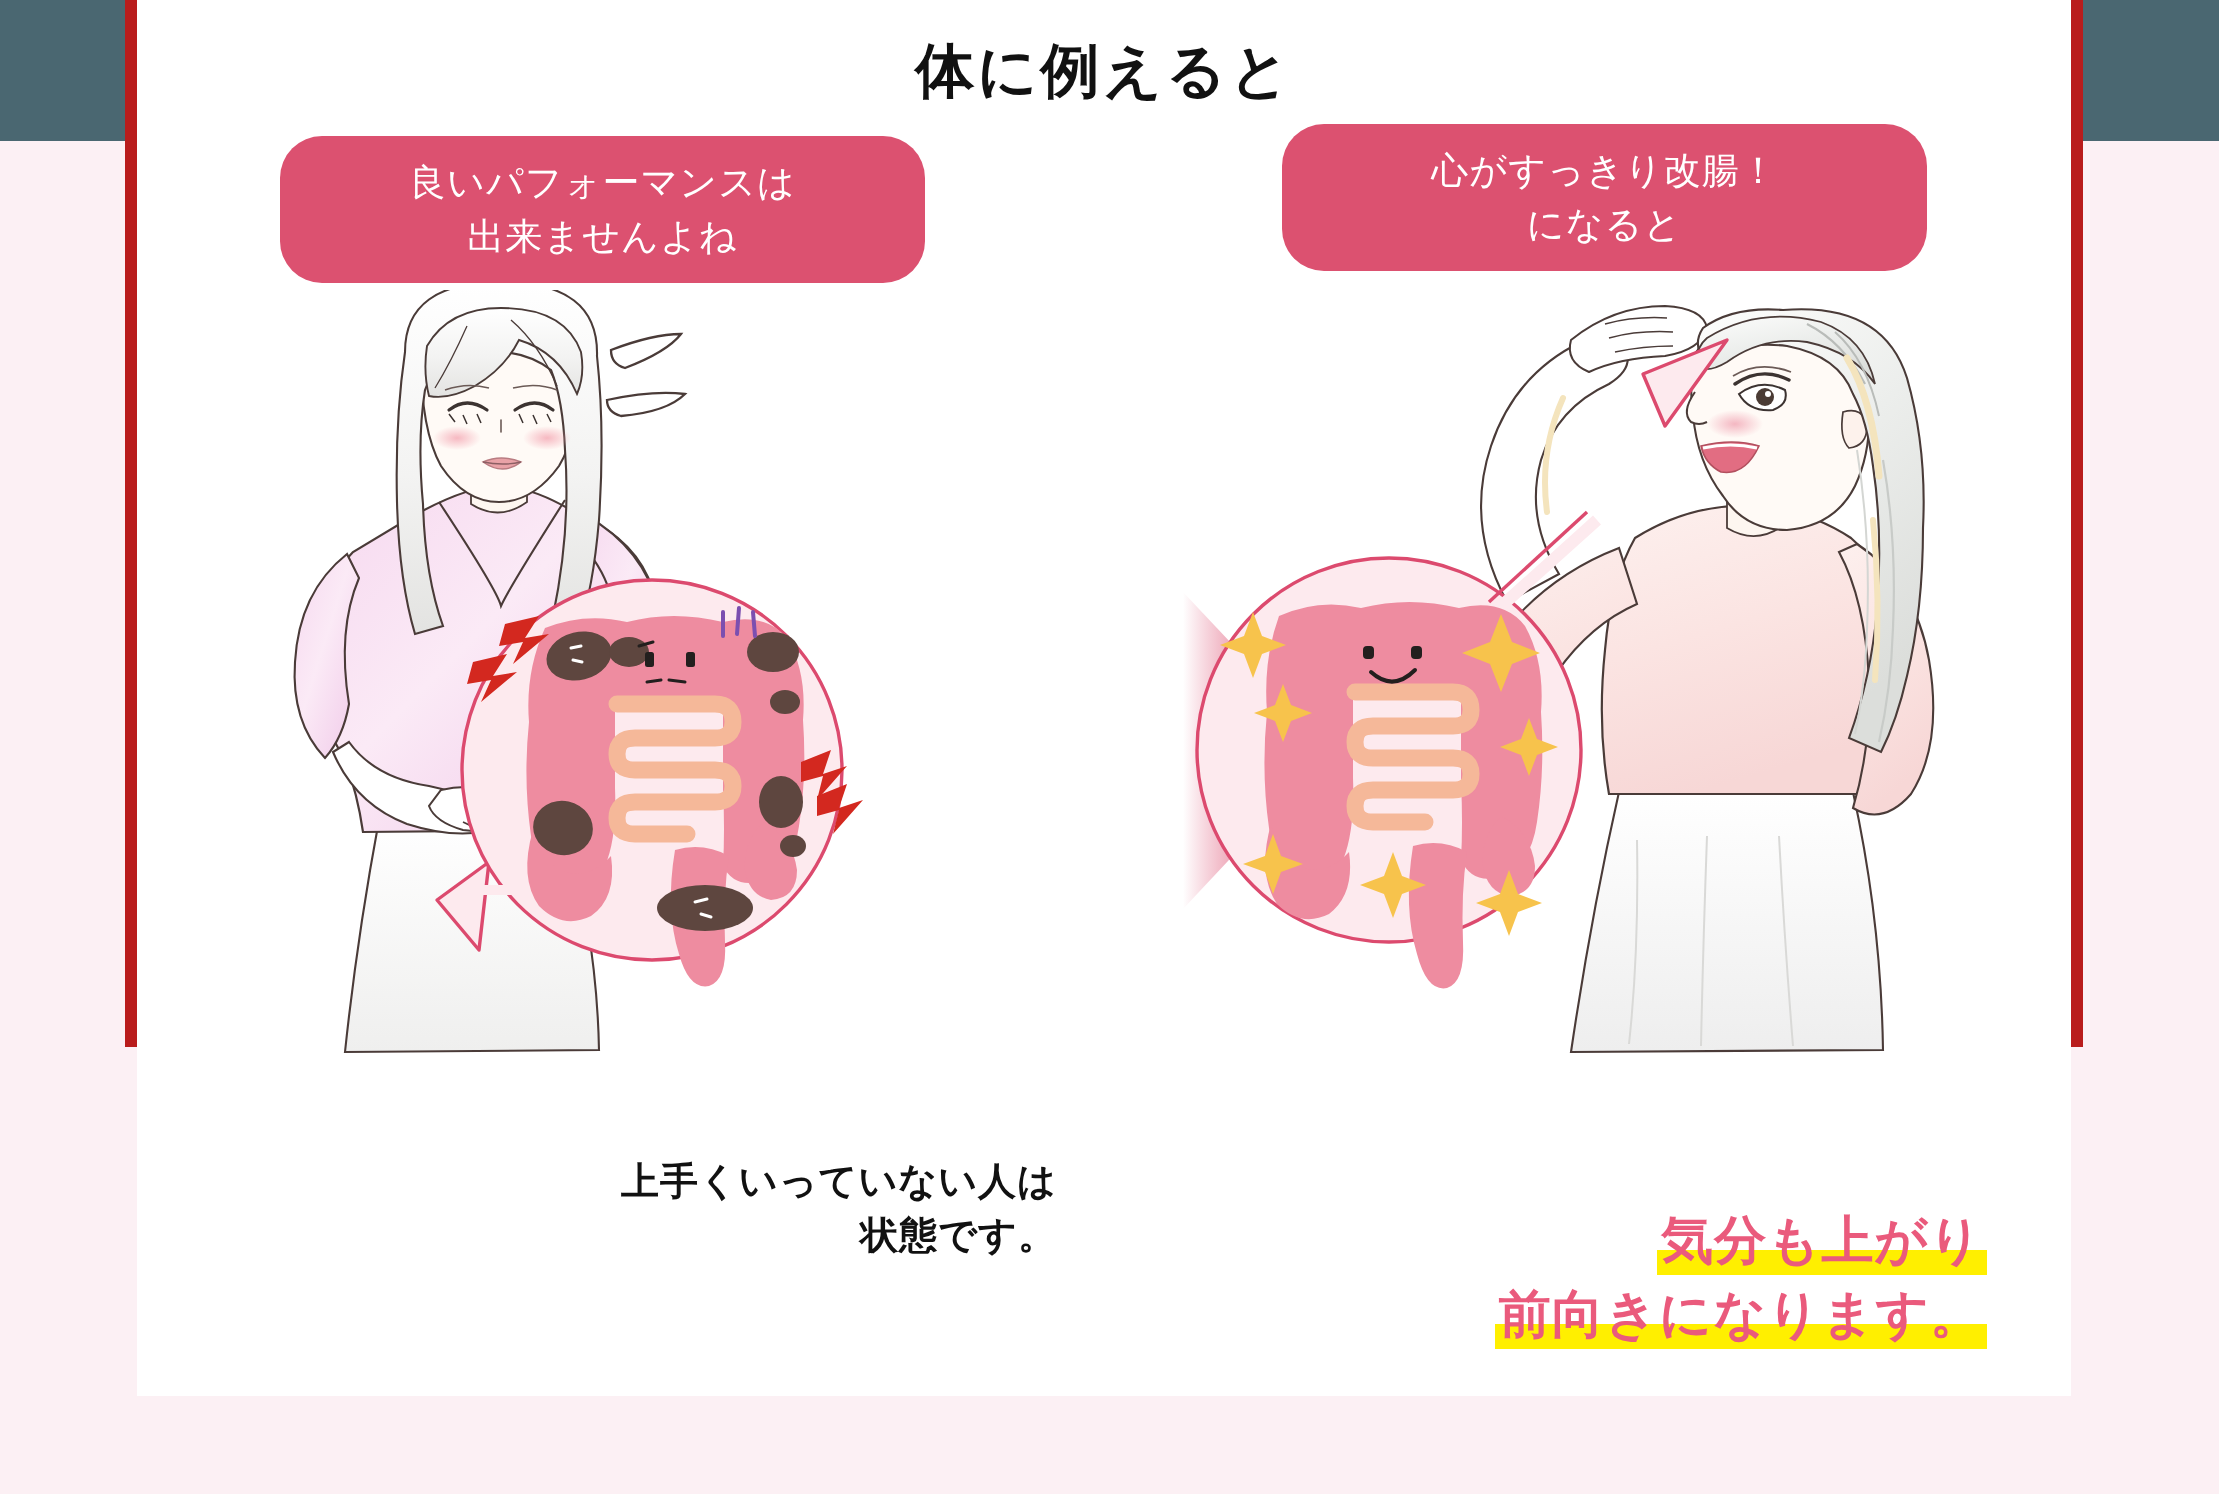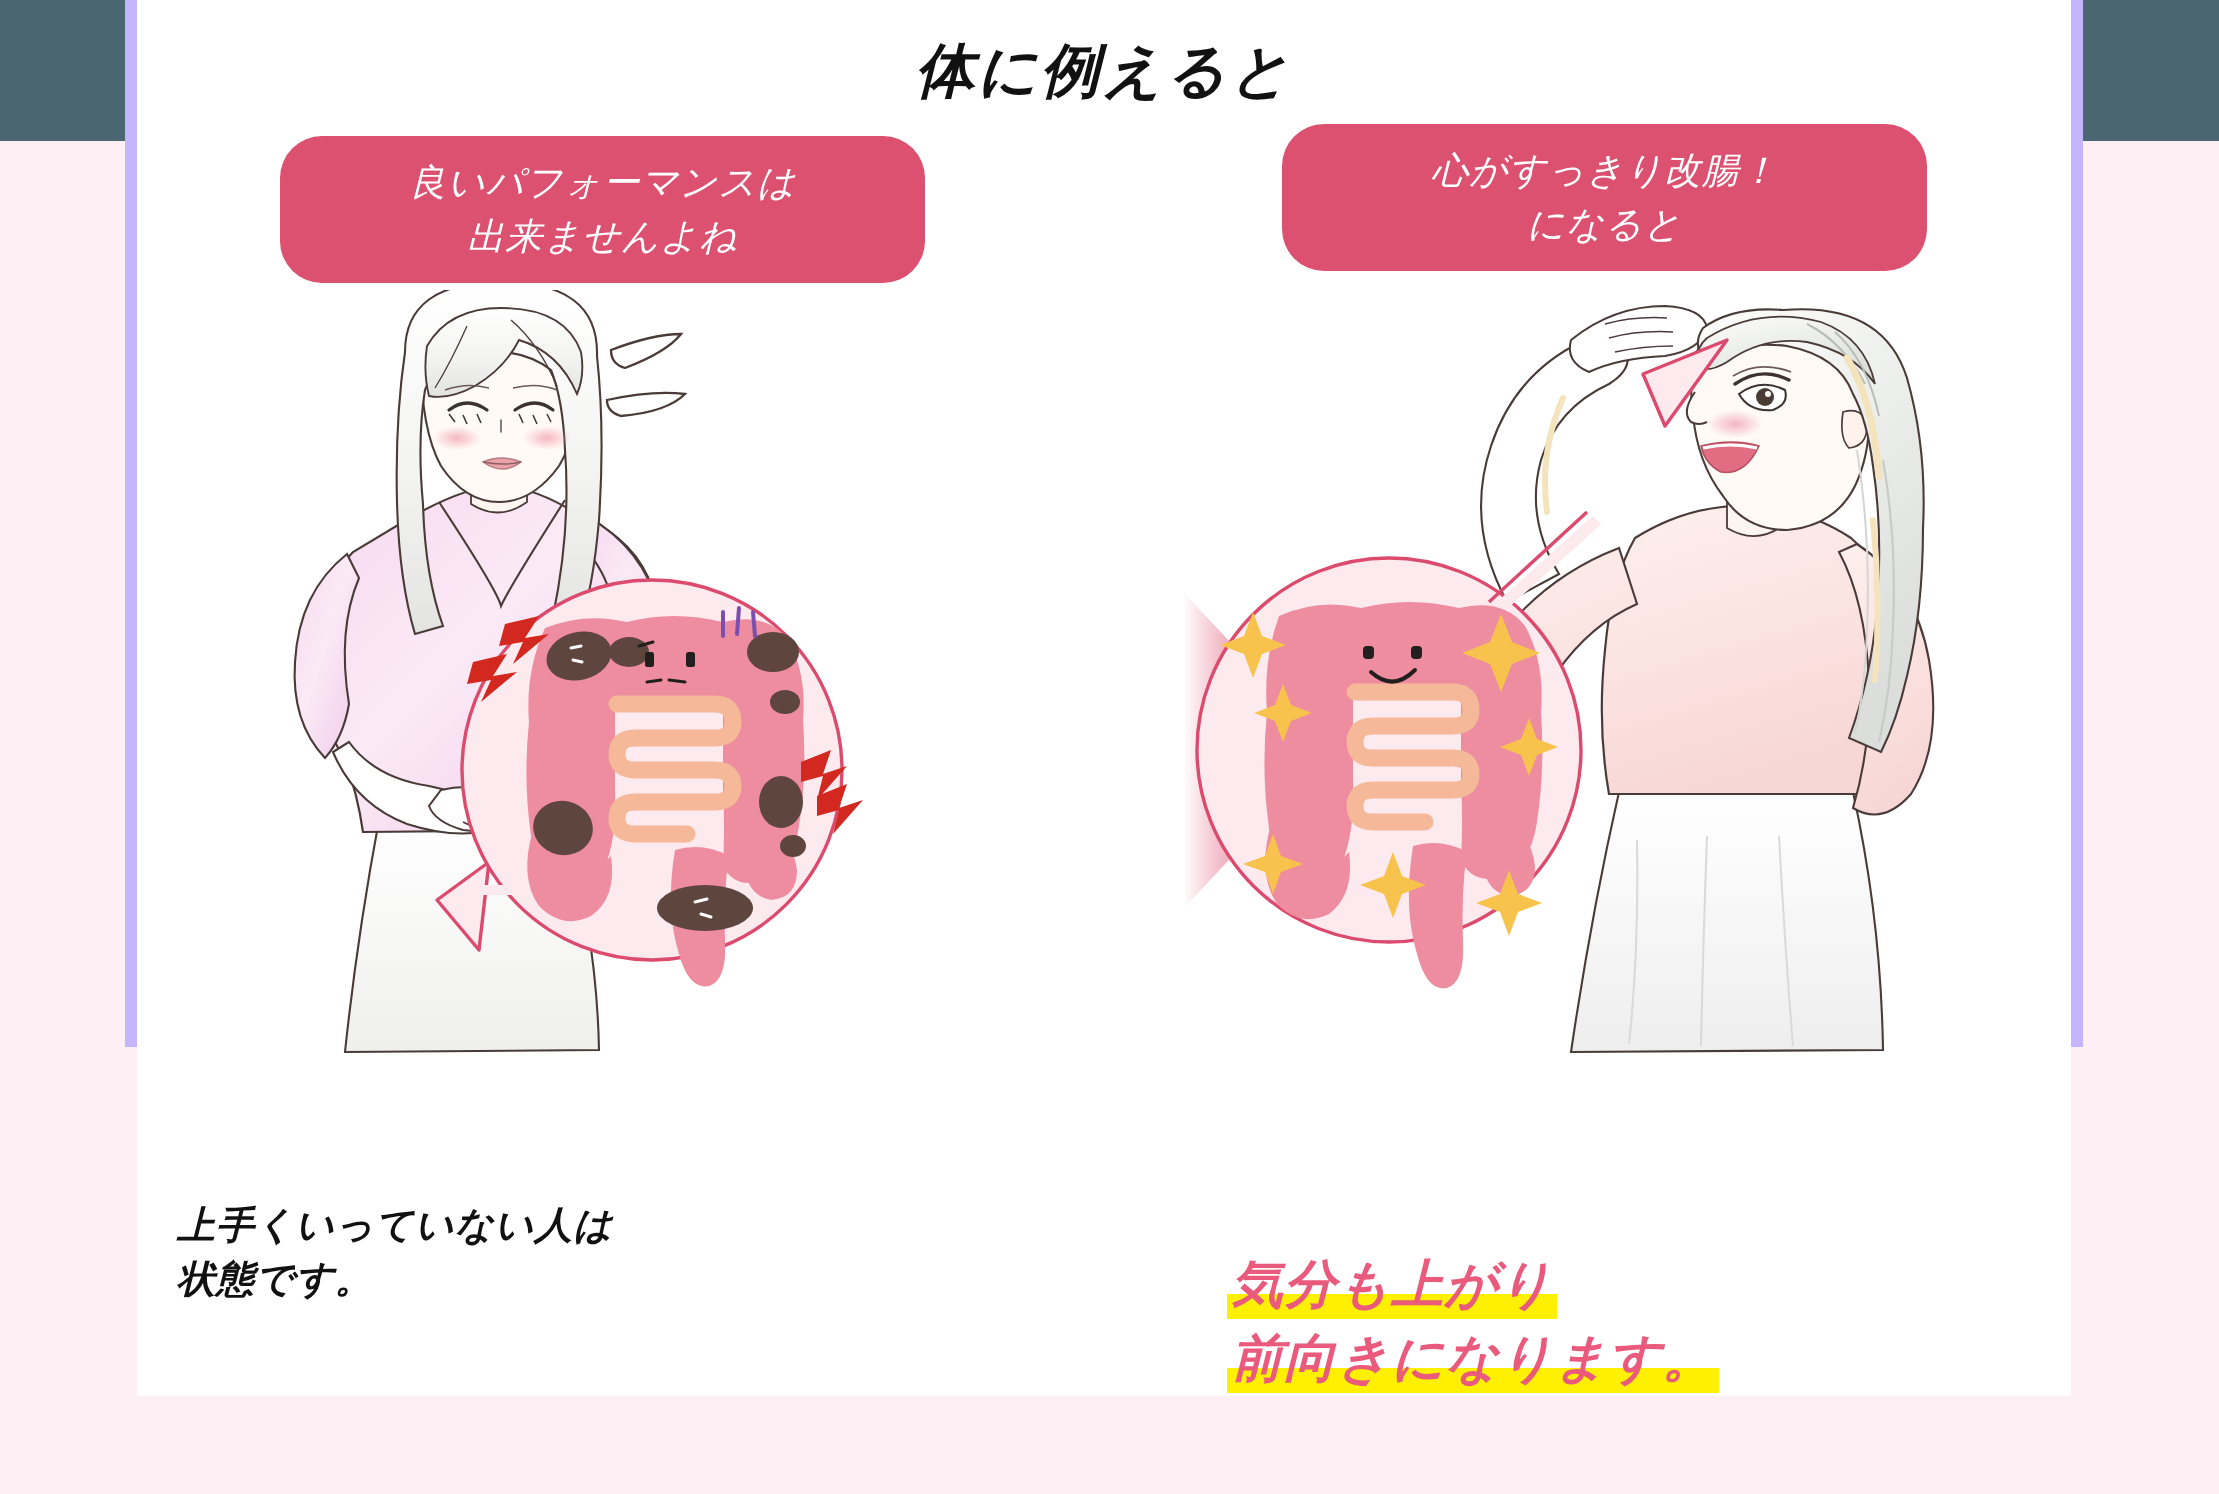--- a/index.html
+++ b/index.html
@@ -29,24 +29,23 @@
     height: 141px;
     background: #4a6771;          
   }
   
   .frame {
     position: absolute;
     left: 125px;
     top: 0px;
     width: 1958px;
     height: 1047px;
-    background: #c4b5fd;          
+    background: #b91c1c;          
     box-sizing: border-box;
     padding: 0px 12px 13px 12px;
-    font-style: italic;
   }
   .slide {
     position: relative;
     width: 100%;
     height: 1396px;
     background: #ffffff;
     overflow: hidden;
   }
 
   
@@ -78,24 +77,23 @@
     letter-spacing: 1px;
     text-align: center;
   }
   .label-left  { left: 143px;  top: 136px; width: 645px; height: 147px; }
   .label-right { left: 1145px; top: 124px; width: 645px; height: 147px; }
   .label-box .line { white-space: nowrap; }
 
   
   .caption {
     position: absolute;
-    text-align: left;
+    text-align: right;
     font-weight: 700;
     line-height: 1.42;
-    margin-top: 44px;
   }
   .caption-left {
     left: 40px;
     top: 1155px;
     width: 880px;
     font-size: 38px;
     color: #111111;
     letter-spacing: 1px;
   }
   .caption-right {

